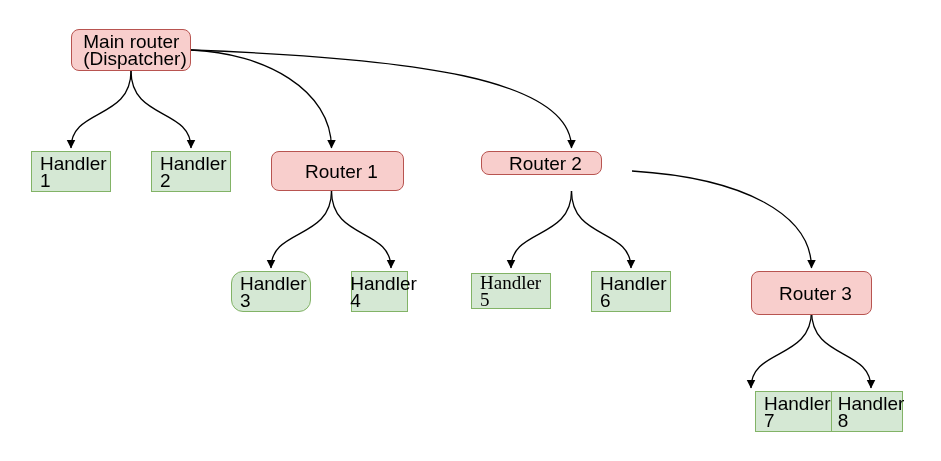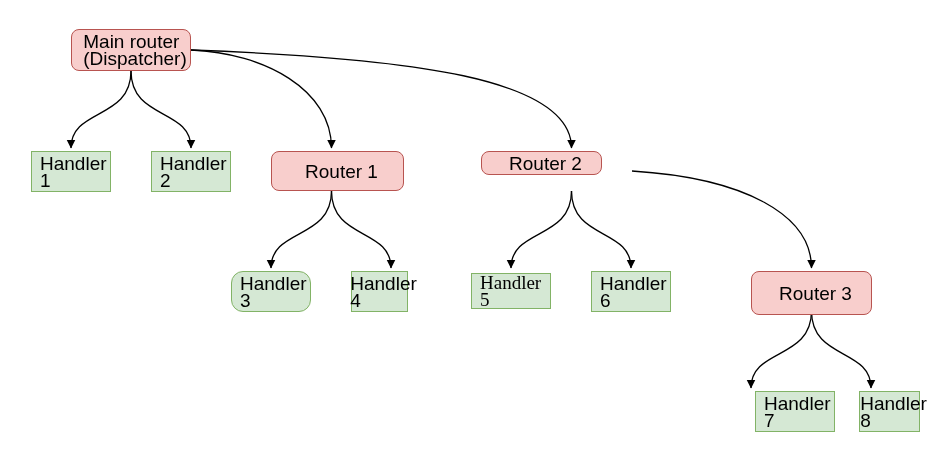--- a/index.html
+++ b/index.html
@@ -62,21 +62,21 @@
   .n-h1       { left: 31px;  top: 151px; width: 80px;  height: 41px; }
   .n-h2       { left: 151px; top: 151px; width: 80px;  height: 41px; }
   .n-r1       { left: 271px; top: 151px; width: 133px; height: 40px; }
   .n-r2       { left: 481px; top: 151px; width: 121px; height: 24px; }
   .n-h3       { left: 231px; top: 271px; width: 80px;  height: 41px; border-radius: 12px; }
   .n-h4       { left: 351px; top: 271px; width: 57px;  height: 41px; }
   .n-h5       { left: 471px; top: 273px; width: 80px;  height: 36px; font-family: Liberation Serif, serif; }
   .n-h6       { left: 591px; top: 271px; width: 80px;  height: 41px; }
   .n-r3       { left: 751px; top: 271px; width: 121px; height: 44px; }
   .n-h7       { left: 711px; top: 391px; width: 80px;  height: 41px; margin-left: 44px; }
-  .n-h8       { left: 831px; top: 391px; width: 61px;  height: 41px; margin-left: 28px; }
+  .n-h8       { left: 831px; top: 391px; width: 72px;  height: 41px; }
 </style>
 </head>
 <body>
 
 <div class="canvas">
 
   <svg class="edges" viewBox="0 0 941 461" xmlns="http://www.w3.org/2000/svg">
     <defs>
       <marker id="arrow" markerUnits="userSpaceOnUse" markerWidth="10" markerHeight="10" refX="8.5" refY="4.5" orient="auto">
         <path d="M0,0 L9,4.5 L0,9 Z" fill="#000000"></path>

